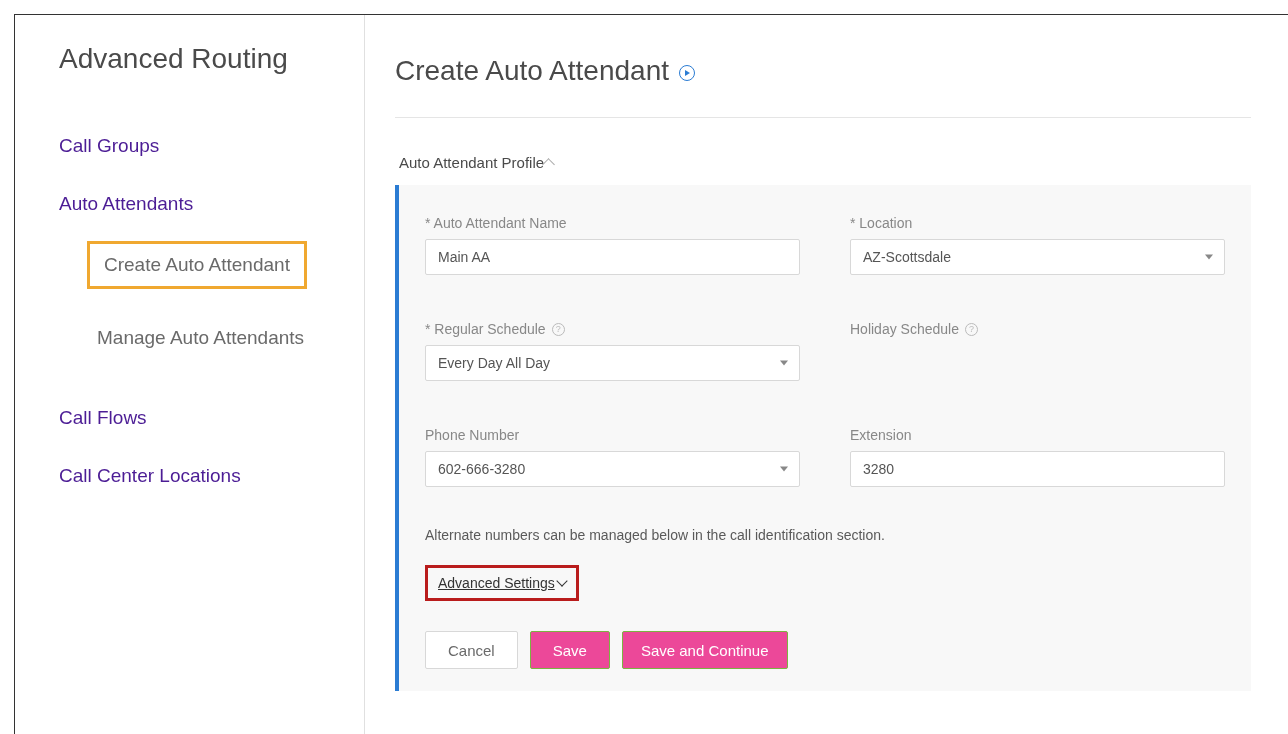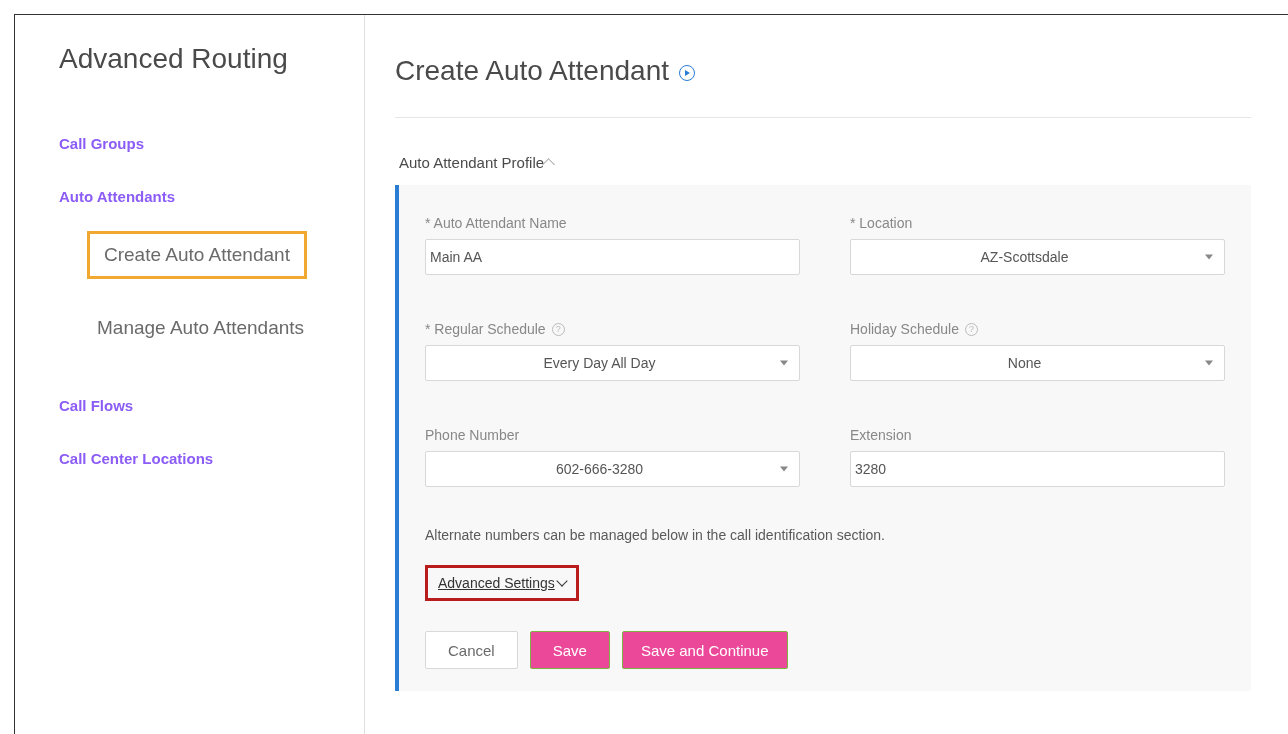--- a/index.html
+++ b/index.html
@@ -25,23 +25,23 @@
       padding: 28px 0 0 44px;
       border-right: 1px solid #e0e0e0;
     }
     .sidebar-title {
       font-size: 28px;
       font-weight: 300;
       color: #4a4a4a;
       margin-bottom: 60px;
     }
     .nav-item {
-      font-size: 15px;
-      font-weight: 700;
-      color: #8b5cf6;
+      font-size: 19px;
+      font-weight: 400;
+      color: #4c1d95;
       margin-bottom: 36px;
       cursor: pointer;
     }
     .sub-nav {
       margin-left: 28px;
       margin-top: -10px;
       margin-bottom: 20px;
     }
     .sub-nav-item {
       font-size: 19px;
@@ -155,21 +155,21 @@
       align-items: center;
       justify-content: center;
       font-size: 9px;
       color: #bbb;
     }
     .form-input, .form-select {
       height: 36px;
       background: #fff;
       border: 1px solid #d8d8d8;
       border-radius: 2px;
-      padding: 0 4px;
+      padding: 0 12px;
       font-size: 14px;
       color: #555;
       font-family: inherit;
       font-weight: 300;
       width: 100%;
     }
     .form-select-wrapper {
       position: relative;
     }
     .form-select-wrapper .caret {
@@ -181,21 +181,21 @@
       height: 0;
       border-left: 4px solid transparent;
       border-right: 4px solid transparent;
       border-top: 5px solid #888;
       pointer-events: none;
     }
     .form-select {
       appearance: none;
       padding-right: 30px;
       cursor: pointer;
-      text-align: center;
+      text-align: left;
     }
     .note-text {
       font-size: 14px;
       color: #5a5a5a;
       font-weight: 300;
       margin-bottom: 22px;
     }
     .advanced-link-wrap {
       display: inline-block;
       border: 3px solid #b91c1c;
@@ -304,24 +304,20 @@
             <button type="button" class="form-select">Every Day All Day</button>
             <span class="caret"></span>
           </div>
         </div>
 
         <div class="form-group">
           <label class="form-label">
             <span>Holiday Schedule</span>
             <span class="help-icon">?</span>
           </label>
-          <div class="form-select-wrapper">
-            <button type="button" class="form-select">None</button>
-            <span class="caret"></span>
-          </div>
         </div>
 
         <div class="form-group">
           <label class="form-label">Phone Number</label>
           <div class="form-select-wrapper">
             <button type="button" class="form-select">602-666-3280</button>
             <span class="caret"></span>
           </div>
         </div>
 

